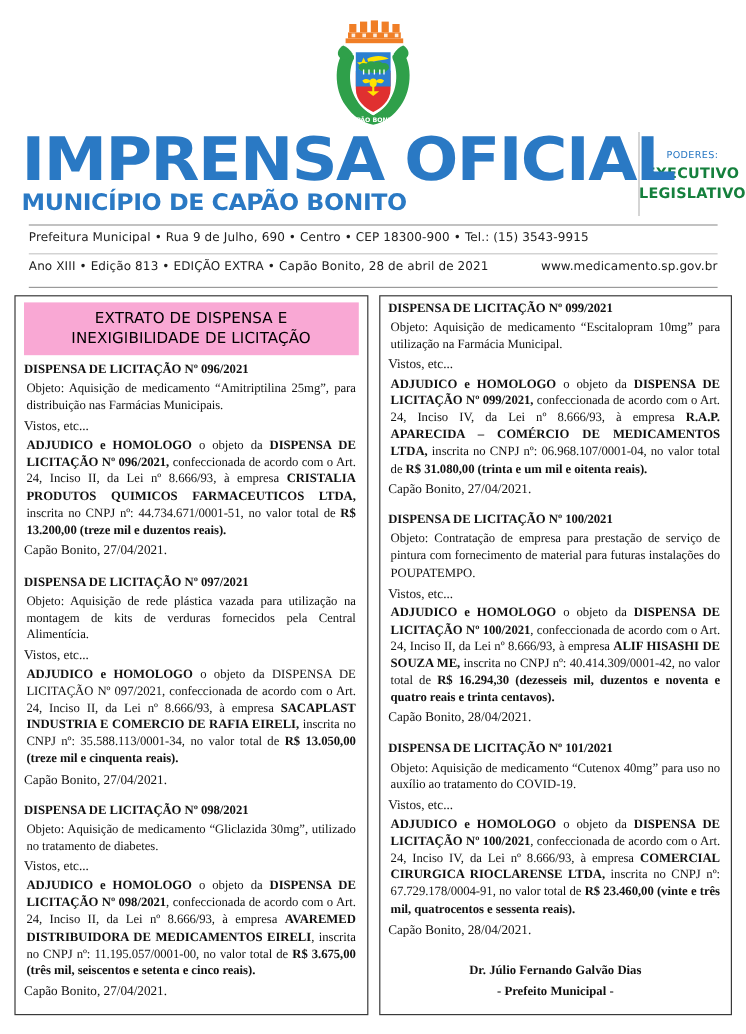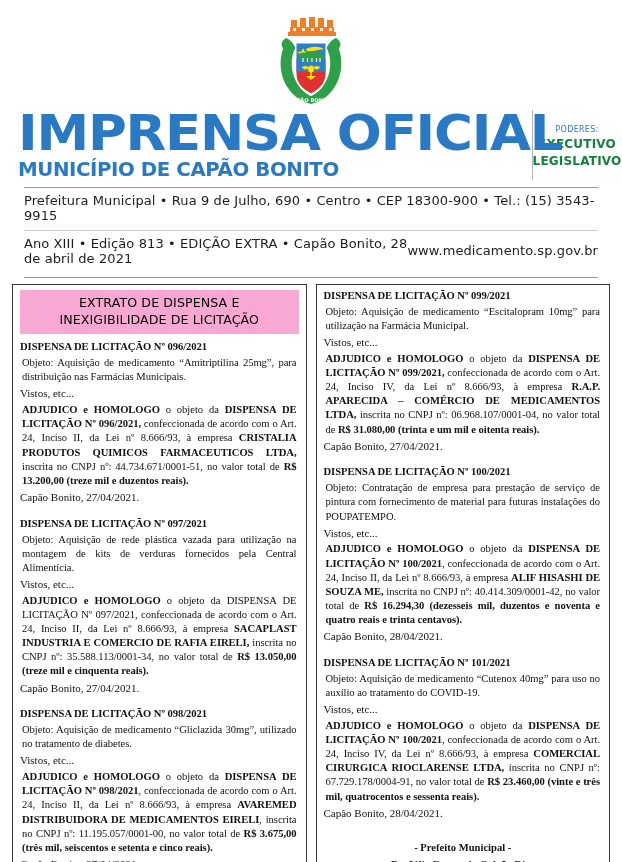--- a/index.html
+++ b/index.html
@@ -88,21 +88,21 @@
   }
 
   .rule {
     border: 0; border-top: 1px solid #9a9a9a;
     margin: 7px 12px 0 12px;
   }
   .rule.thin { border-top: 1px solid #c9c9c9; }
 
   .infoline {
     font-family: "DejaVu Sans", sans-serif;
-    font-size: 13px;
+    font-size: 10px;
     color: #1d1d1d;
     padding: 5px 12px 0 12px;
     letter-spacing: 0.1px;
   }
   .infoline.split {
     display: flex;
     justify-content: space-between;
     align-items: center;
     padding-bottom: 4px;
   }
@@ -315,18 +315,18 @@
 
     <div class="entry">
       <div class="e-title">DISPENSA DE LICITAÇÃO Nº 101/2021</div>
       <p class="e-para">Objeto: Aquisição de medicamento “Cutenox 40mg” para uso no auxílio ao tratamento do COVID-19.</p>
       <p class="e-plain">Vistos, etc...</p>
       <p class="e-para"><b>ADJUDICO e HOMOLOGO</b><span> o objeto da </span><b>DISPENSA DE LICITAÇÃO Nº 100/2021</b><span>, confeccionada de acordo com o Art. 24, Inciso IV, da Lei nº 8.666/93, à empresa </span><b>COMERCIAL CIRURGICA RIOCLARENSE LTDA,</b><span> inscrita no CNPJ nº: 67.729.178/0004-91, no valor total de </span><b>R$ 23.460,00 (vinte e três mil, quatrocentos e sessenta reais).</b></p>
       <p class="e-plain">Capão Bonito, 28/04/2021.</p>
     </div>
 
     <div class="signature">
+      <div>Dr. Júlio Fernando Galvão Dias</div>
       <div>- Prefeito Municipal -</div>
-      <div>Dr. Júlio Fernando Galvão Dias</div>
     </div>
 
   </div>
 </div>
 
 </body></html>

